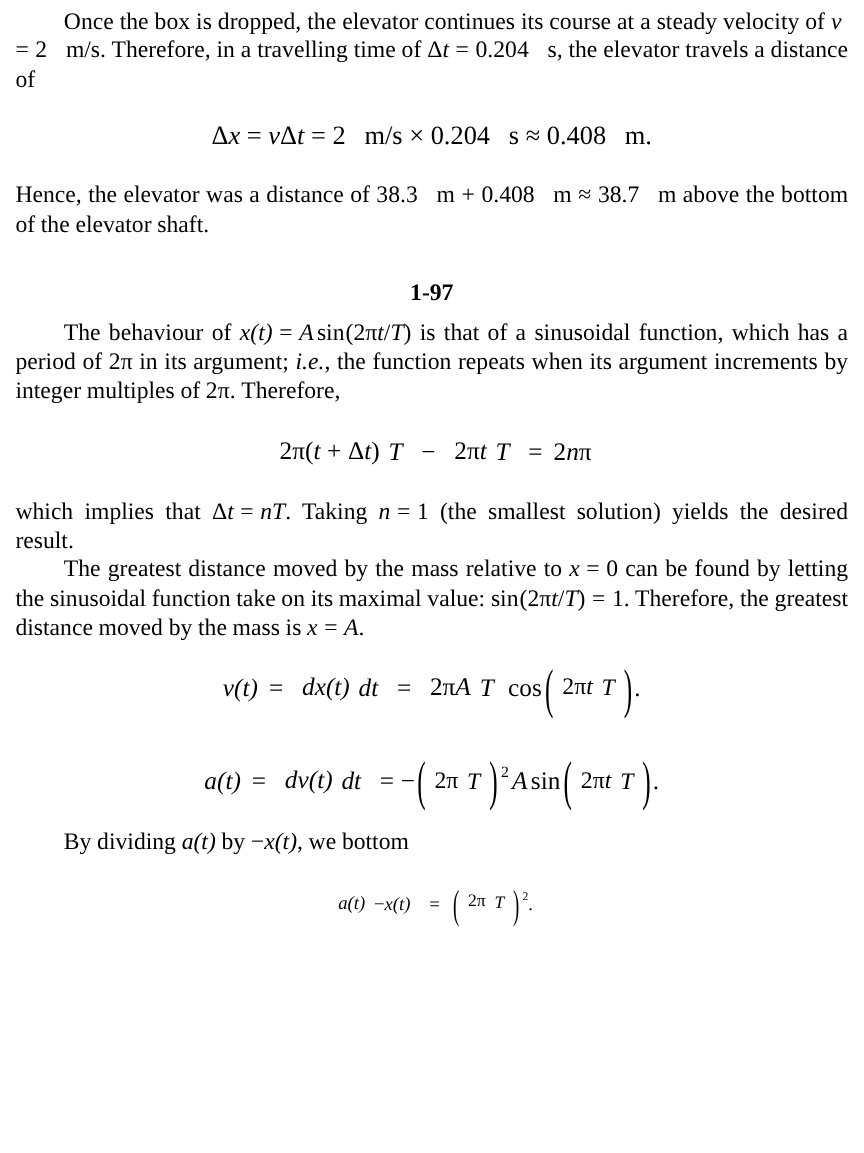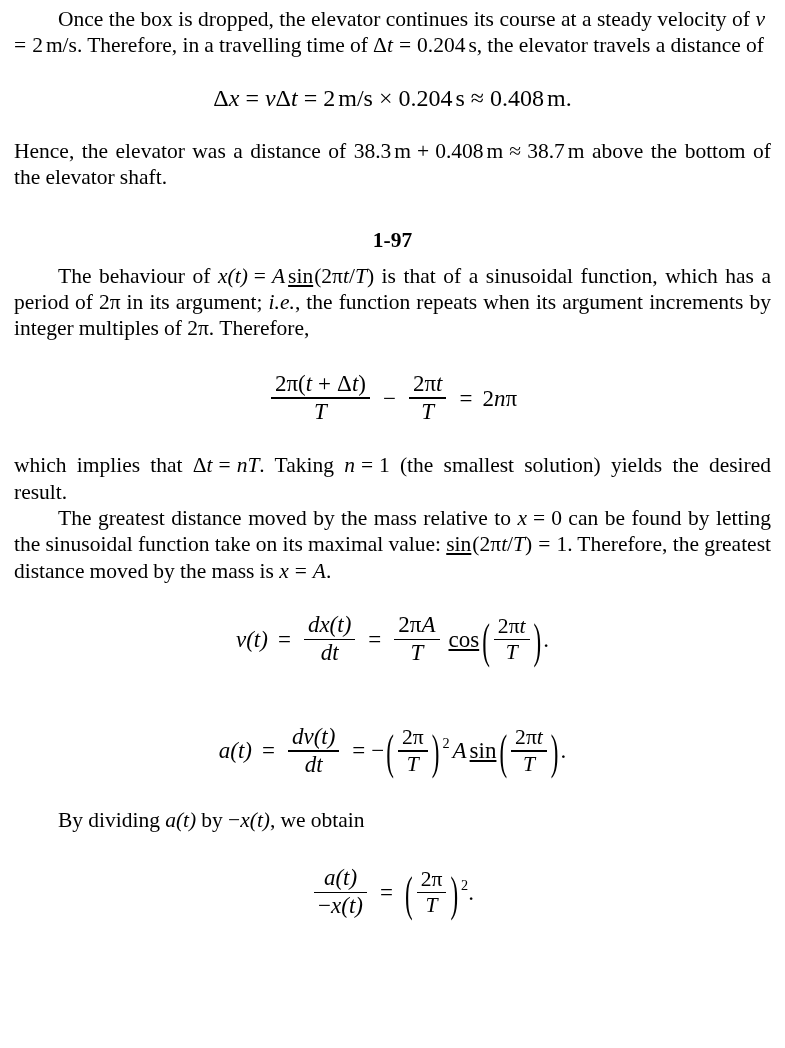--- a/index.html
+++ b/index.html
@@ -60,42 +60,42 @@
 
   
   .math {
     font-size: 22px;
     line-height: 1;
     white-space: nowrap;
   }
   .mi { font-style: italic; }
   .mn { font-style: normal; }
   .mo { font-style: normal; }
-  .mup { font-style: normal; }
+  .mup { font-style: normal; margin-left: 14px; }
   .thin { display: inline-block; width: 3px; }
   .med  { display: inline-block; width: 6px; }
   .wide { display: inline-block; width: 10px; }
 
   
   .display-eq {
     width: 100%;
     text-align: center;
     font-size: 23px;
   }
   .eqrow {
     display: inline-flex;
     align-items: center;
     justify-content: center;
     white-space: nowrap;
   }
 
   
   .frac {
     display: inline-flex;
-    flex-direction: column;
+    flex-direction: row;
     align-items: center;
     vertical-align: middle;
     margin: 0 3px;
     line-height: 1.06;
   }
   .frac > .num { padding: 0 4px 1px 4px; }
   .frac > .den { padding: 1px 4px 0 4px; }
   .frac > .bar {
     width: 100%;
     height: 1.6px;
@@ -114,21 +114,21 @@
   }
   .sup {
     display: inline-block;
     font-size: 0.62em;
     vertical-align: super;
     position: relative;
     top: -0.52em;
     font-style: normal;
     margin-left: 1px;
   }
-  .opname { font-style: normal; padding-right: 1px; text-decoration: underline; }
+  .opname { font-style: normal; padding-right: 1px; }
 
   
   .im { font-size: 1em; }
 </style>
 </head>
 <body>
 
 <div class="page">
   <div class="col">
 
@@ -298,26 +298,26 @@
           <span class="den mi">T</span>
         </span>
         <span class="paren">)</span>
         <span class="mo">.</span>
       </span>
     </div>
 
     <div class="sp-eq-bot" style="height:30px;"></div>
 
     <p class="para indent last-loose">
-      <span>By dividing </span><span class="im"><span class="mi">a</span><span class="mi">(t)</span></span><span> by </span><span class="im"><span class="mo">−</span><span class="mi">x</span><span class="mi">(t)</span></span><span>, we obtain</span>
+      <span>By dividing </span><span class="im"><span class="mi">a</span><span class="mi">(t)</span></span><span> by </span><span class="im"><span class="mo">−</span><span class="mi">x</span><span class="mi">(t)</span></span><span>, we bottom</span>
     </p>
 
     <div class="sp-eq-top" style="height:33px;"></div>
 
-    <div class="display-eq math" style="font-size:23px;">
+    <div class="display-eq math" style="font-size:17px;">
       <span class="eqrow">
         <span class="frac">
           <span class="num"><span class="mi">a</span><span class="mi">(t)</span></span>
           <span class="bar"></span>
           <span class="den"><span class="mo">−</span><span class="mi">x</span><span class="mi">(t)</span></span>
         </span>
         <span class="wide"></span>
           <span class="mo">=</span>
           <span class="wide"></span>
         <span class="paren">(</span>

